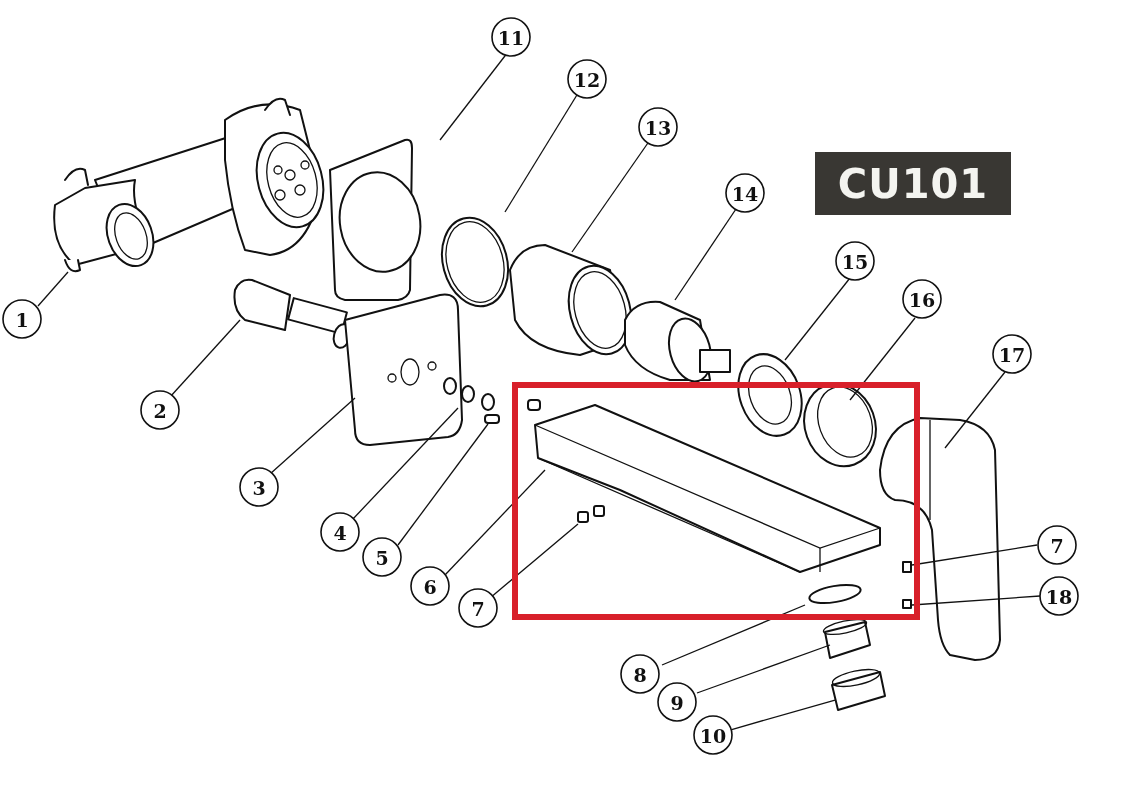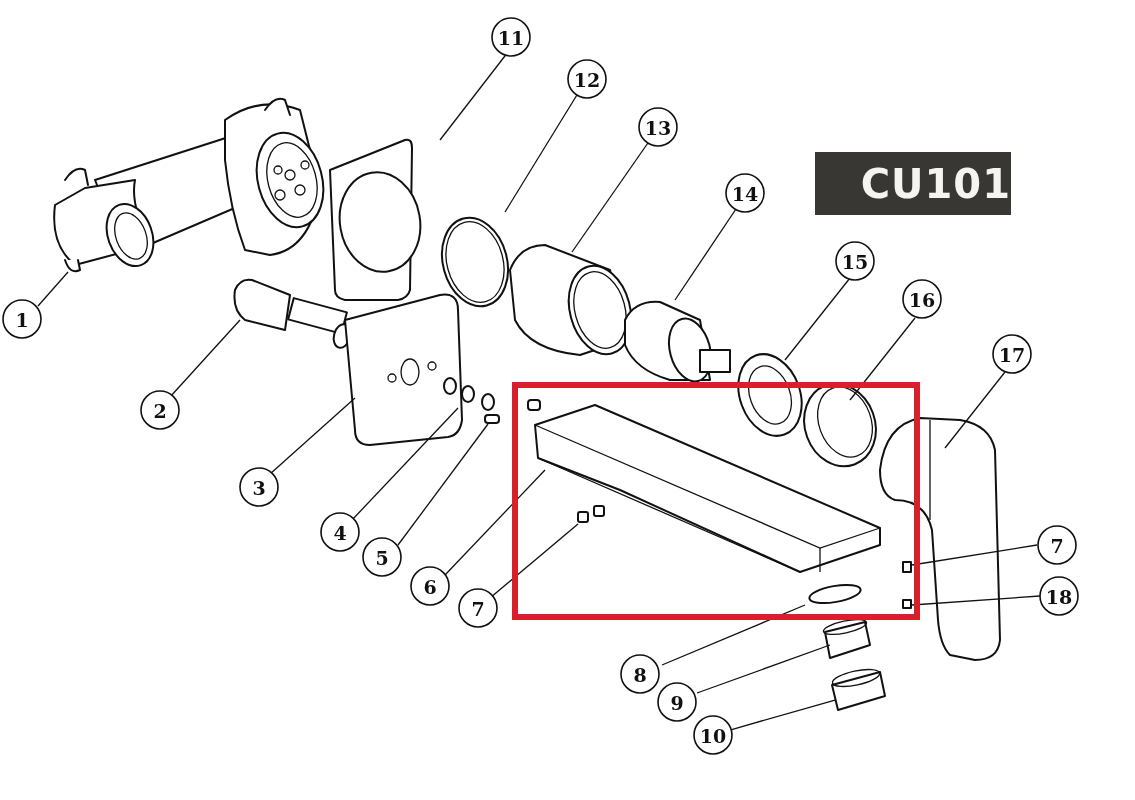--- a/index.html
+++ b/index.html
@@ -3,21 +3,21 @@
 <meta charset="utf-8">
 <style>
   html,body{margin:0;padding:0;background:#ffffff;}
   body{width:1135px;height:800px;position:relative;overflow:hidden;font-family:"DejaVu Serif",serif;}
   #diagram{position:absolute;left:0;top:0;width:1135px;height:800px;}
   .callout-circle{fill:#fff;stroke:#111;stroke-width:1.6;}
   .callout-text{font-family:"DejaVu Serif",serif;font-weight:bold;font-size:19px;fill:#111;text-anchor:middle;dominant-baseline:central;}
   .leader{stroke:#111;stroke-width:1.3;fill:none;}
   .part{stroke:#111;stroke-width:2;fill:#fff;stroke-linejoin:round;stroke-linecap:round;}
   .part-thin{stroke:#111;stroke-width:1.3;fill:none;}
-  .model-badge{position:absolute;left:815px;top:152px;width:196px;height:63px;background:#393733;display:flex;align-items:center;justify-content:flex-end;}
+  .model-badge{position:absolute;left:815px;top:152px;width:196px;height:63px;background:#393733;display:flex;align-items:center;justify-content:center;}
   .model-badge span{color:#f4f4f0;font-family:"DejaVu Sans",sans-serif;font-weight:bold;font-size:40px;letter-spacing:1px;}
   .highlight-box{position:absolute;left:512px;top:382px;width:396px;height:226px;border:6px solid #d8202a;box-sizing:content-box;}
 </style>
 </head>
 <body>
 
 <svg id="diagram" viewBox="0 0 1135 800" xmlns="http://www.w3.org/2000/svg">
 
   <g>
     <path class="part" d="M95,180 L235,135 L265,195 L125,255 Z"></path>

